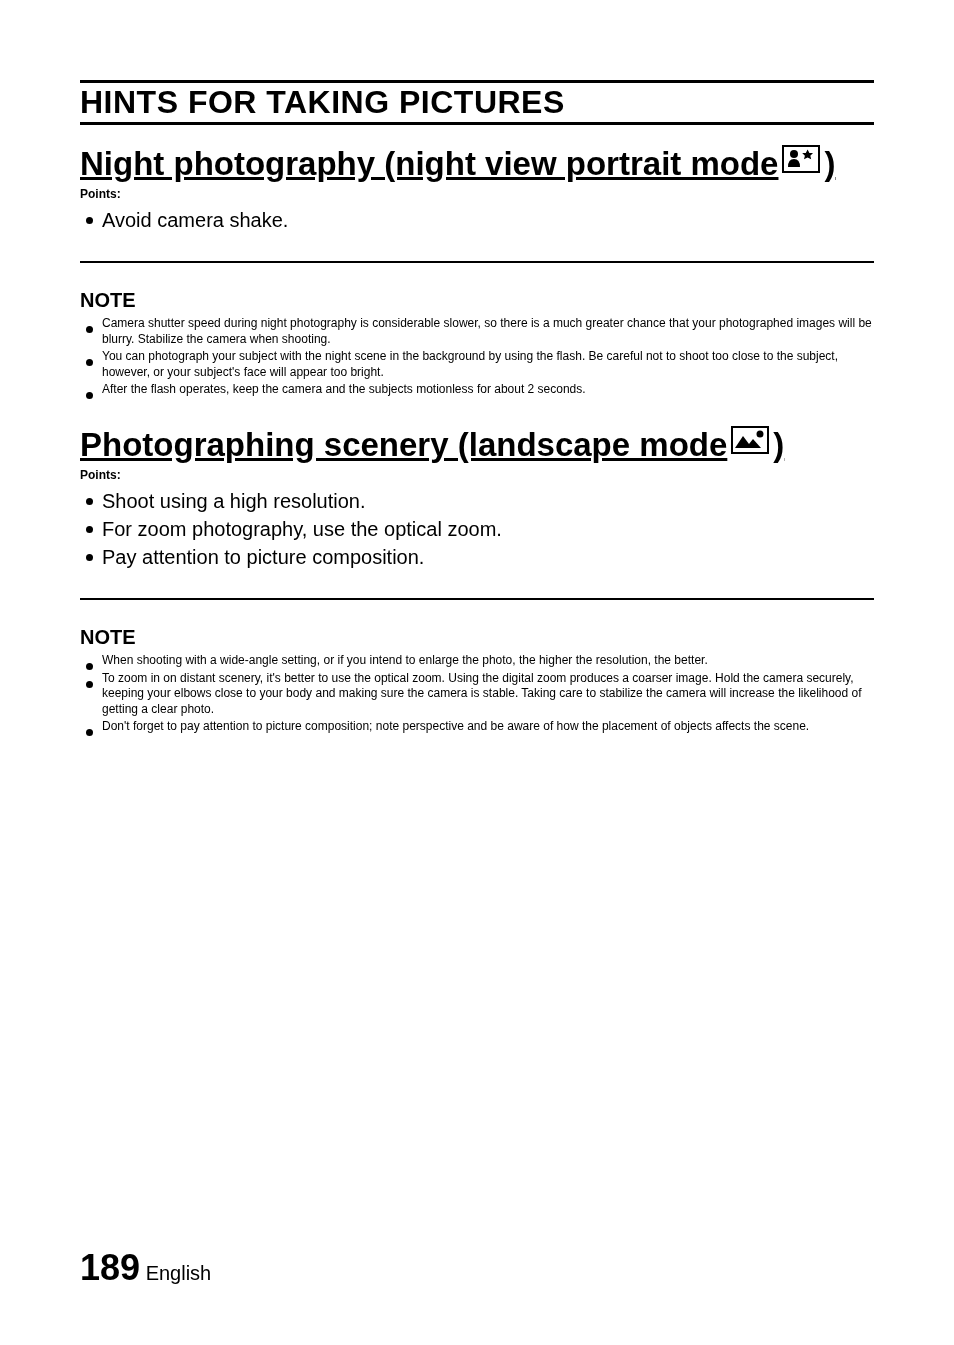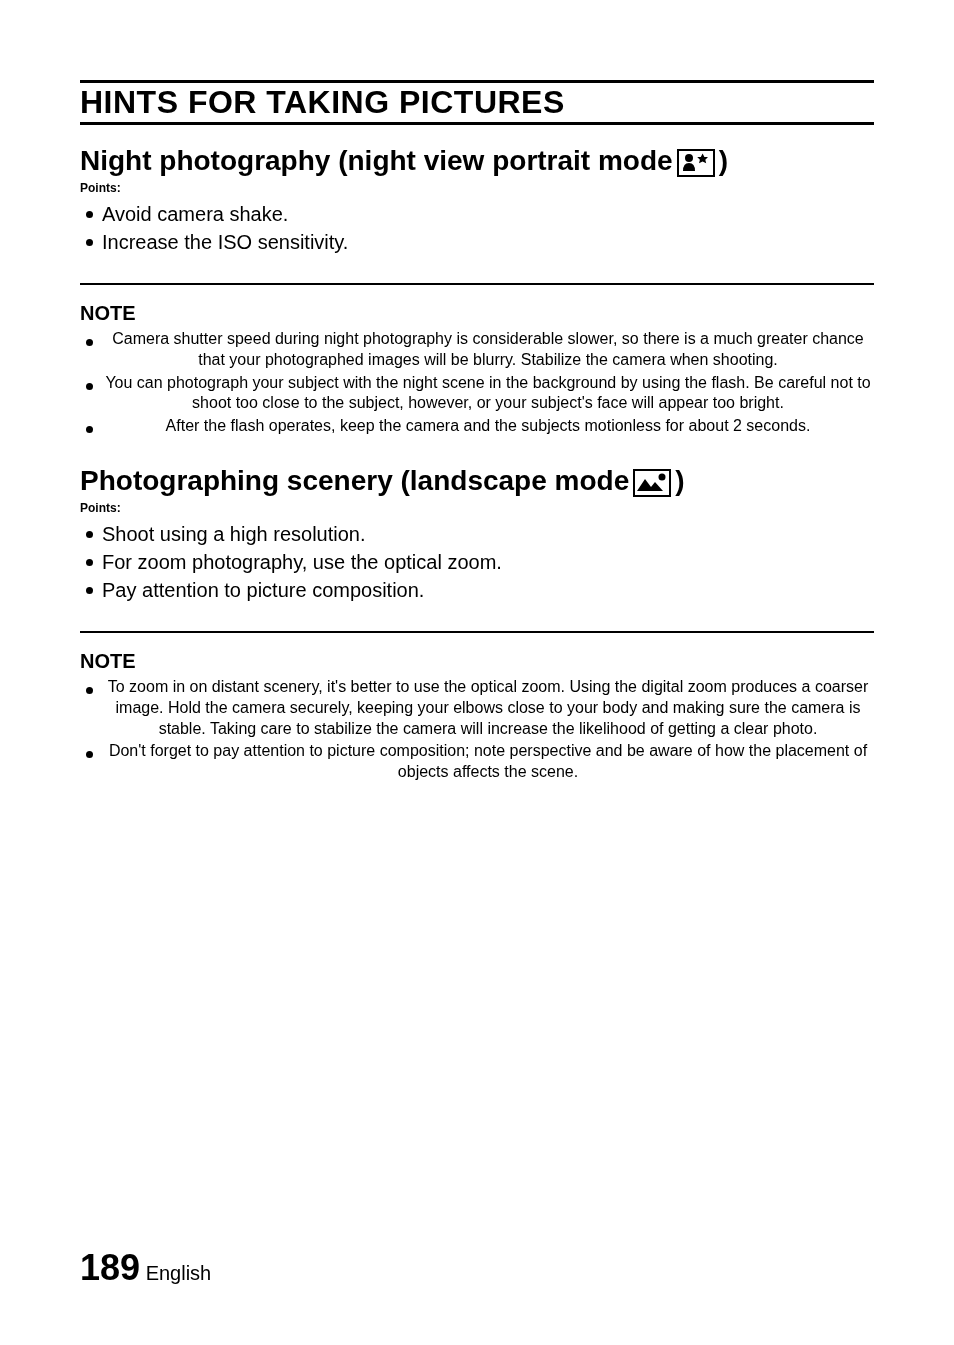--- a/index.html
+++ b/index.html
@@ -18,26 +18,27 @@
     .page-title {
       font-size: 32px;
       font-weight: bold;
       border-top: 3px solid #000;
       border-bottom: 3px solid #000;
       padding: 1px 0;
       margin-bottom: 20px;
       letter-spacing: 0.5px;
     }
     .section-heading {
-      font-size: 28px;
+      font-size: 33px;
       font-weight: bold;
       margin-bottom: 4px;
       display: flex;
-      align-items: flex-end;
+      align-items: flex-start;
       flex-wrap: wrap;
+      text-decoration: underline;
     }
     .section-heading .mode-icon {
       display: inline-flex;
       margin: 0 4px;
     }
     .points-label {
       font-size: 12px;
       font-weight: bold;
       margin-bottom: 6px;
     }
@@ -57,38 +58,37 @@
       position: absolute;
       left: 6px;
       top: 10px;
       width: 7px;
       height: 7px;
       background: #000;
       border-radius: 50%;
     }
     .note-block {
       border-top: 2px solid #000;
-      padding-top: 17px;
+      padding-top: 26px;
       margin-bottom: 28px;
     }
     .note-label {
       font-size: 20px;
       font-weight: bold;
       margin-bottom: 4px;
     }
     .note-list {
       list-style: none;
     }
     .note-list li {
-      font-size: 16px;
+      font-size: 12px;
       line-height: 1.3;
       position: relative;
       padding-left: 22px;
       margin-bottom: 2px;
-      text-align: center;
     }
     .note-list li::before {
       content: "";
       position: absolute;
       left: 6px;
       top: 10px;
       width: 7px;
       height: 7px;
       background: #000;
       border-radius: 50%;
@@ -120,21 +120,20 @@
       <circle cx="12" cy="9" r="4" fill="#000"></circle>
       <path d="M 6 22 Q 6 14 12 14 Q 18 14 18 22 Z" fill="#000"></path>
       <path d="M 24 6 L 26 10 L 30 10 L 27 13 L 28 17 L 24 15 L 20 17 L 21 13 L 18 10 L 22 10 Z" fill="#000" transform="translate(4,-1) scale(0.9)"></path>
     </svg>
   </span>
   <span>)</span>
 </h2>
 <div class="points-label">Points:</div>
 <ul class="bullet-list">
   <li>Avoid camera shake.</li>
-  <li>Increase the ISO sensitivity.</li>
 </ul>
 
 <div class="note-block">
   <div class="note-label">NOTE</div>
   <ul class="note-list">
     <li>Camera shutter speed during night photography is considerable slower, so there is a much greater chance that your photographed images will be blurry. Stabilize the camera when shooting.</li>
     <li>You can photograph your subject with the night scene in the background by using the flash. Be careful not to shoot too close to the subject, however, or your subject's face will appear too bright.</li>
     <li>After the flash operates, keep the camera and the subjects motionless for about 2 seconds.</li>
   </ul>
 </div>
@@ -153,20 +152,21 @@
 <div class="points-label">Points:</div>
 <ul class="bullet-list">
   <li>Shoot using a high resolution.</li>
   <li>For zoom photography, use the optical zoom.</li>
   <li>Pay attention to picture composition.</li>
 </ul>
 
 <div class="note-block">
   <div class="note-label">NOTE</div>
   <ul class="note-list">
+    <li>When shooting with a wide-angle setting, or if you intend to enlarge the photo, the higher the resolution, the better.</li>
     <li>To zoom in on distant scenery, it's better to use the optical zoom. Using the digital zoom produces a coarser image. Hold the camera securely, keeping your elbows close to your body and making sure the camera is stable. Taking care to stabilize the camera will increase the likelihood of getting a clear photo.</li>
     <li>Don't forget to pay attention to picture composition; note perspective and be aware of how the placement of objects affects the scene.</li>
   </ul>
 </div>
 
 <div class="page-number">
   <span class="num">189</span>
   <span>English</span>
 </div>
 

